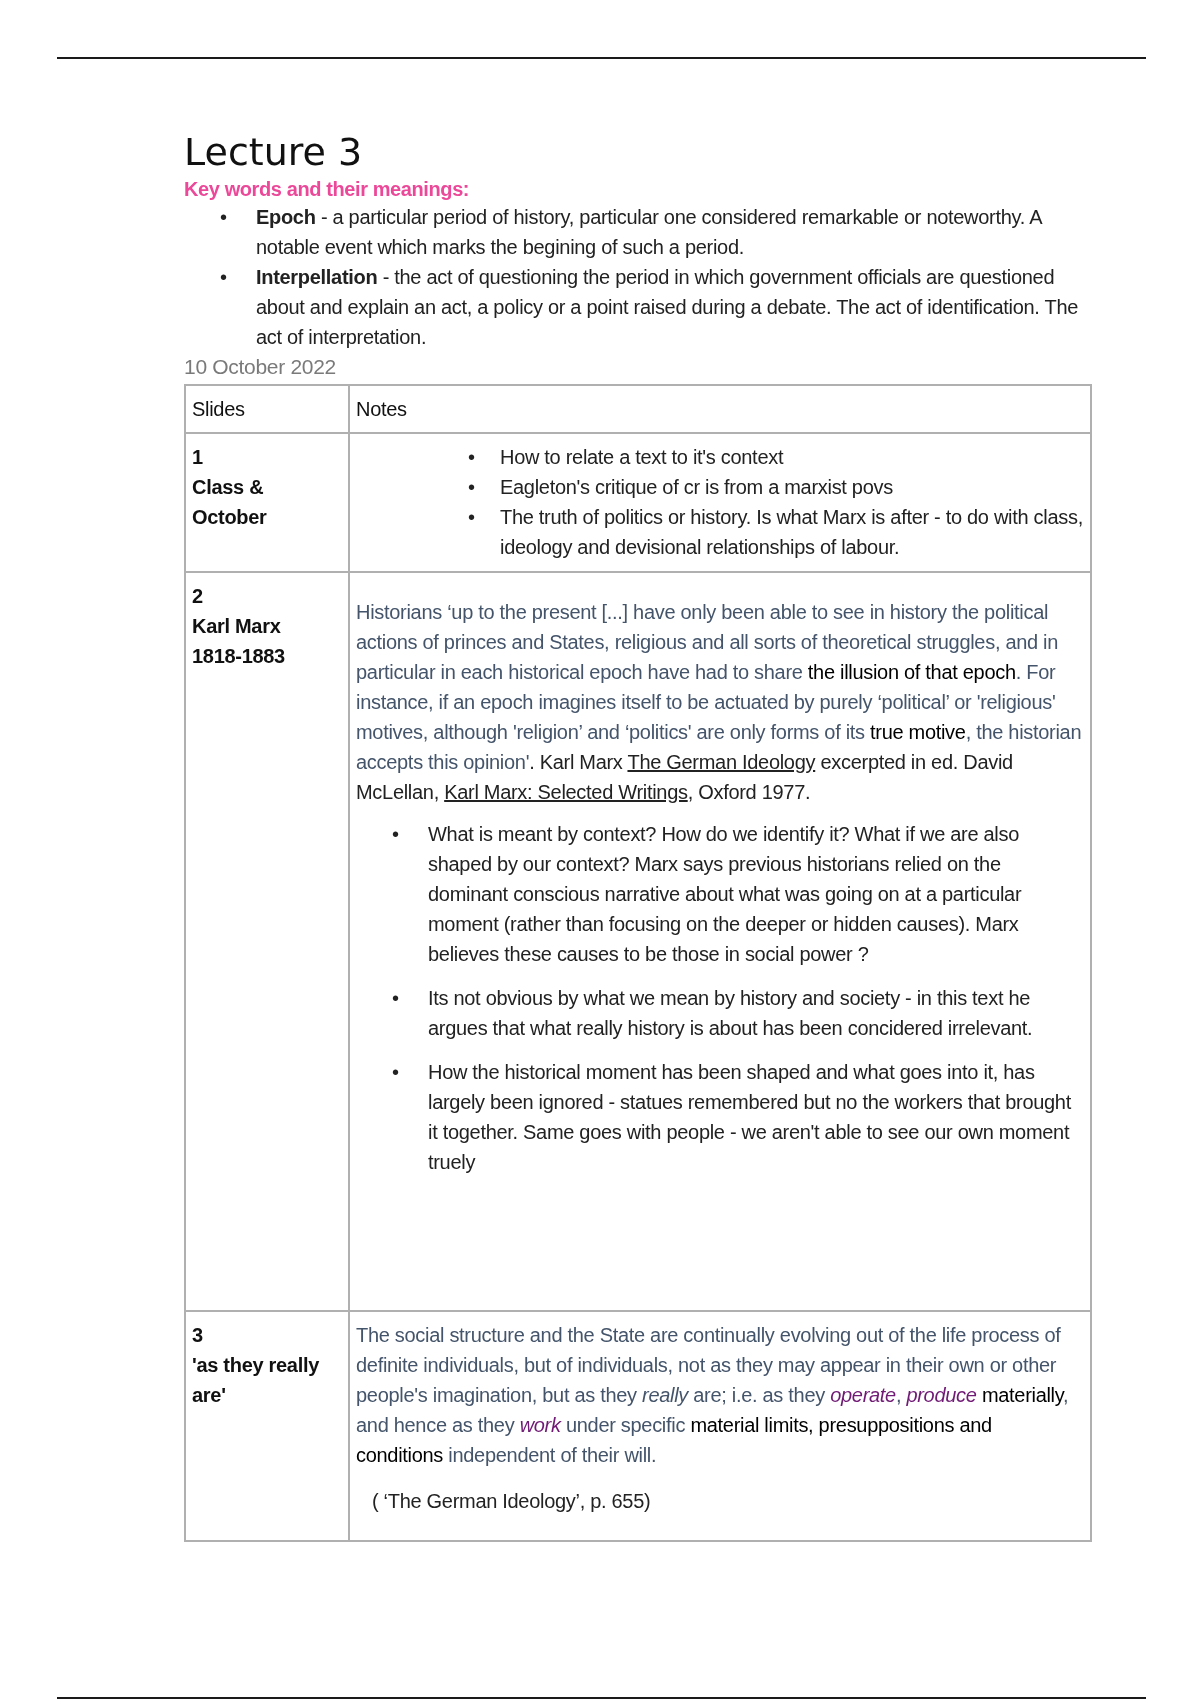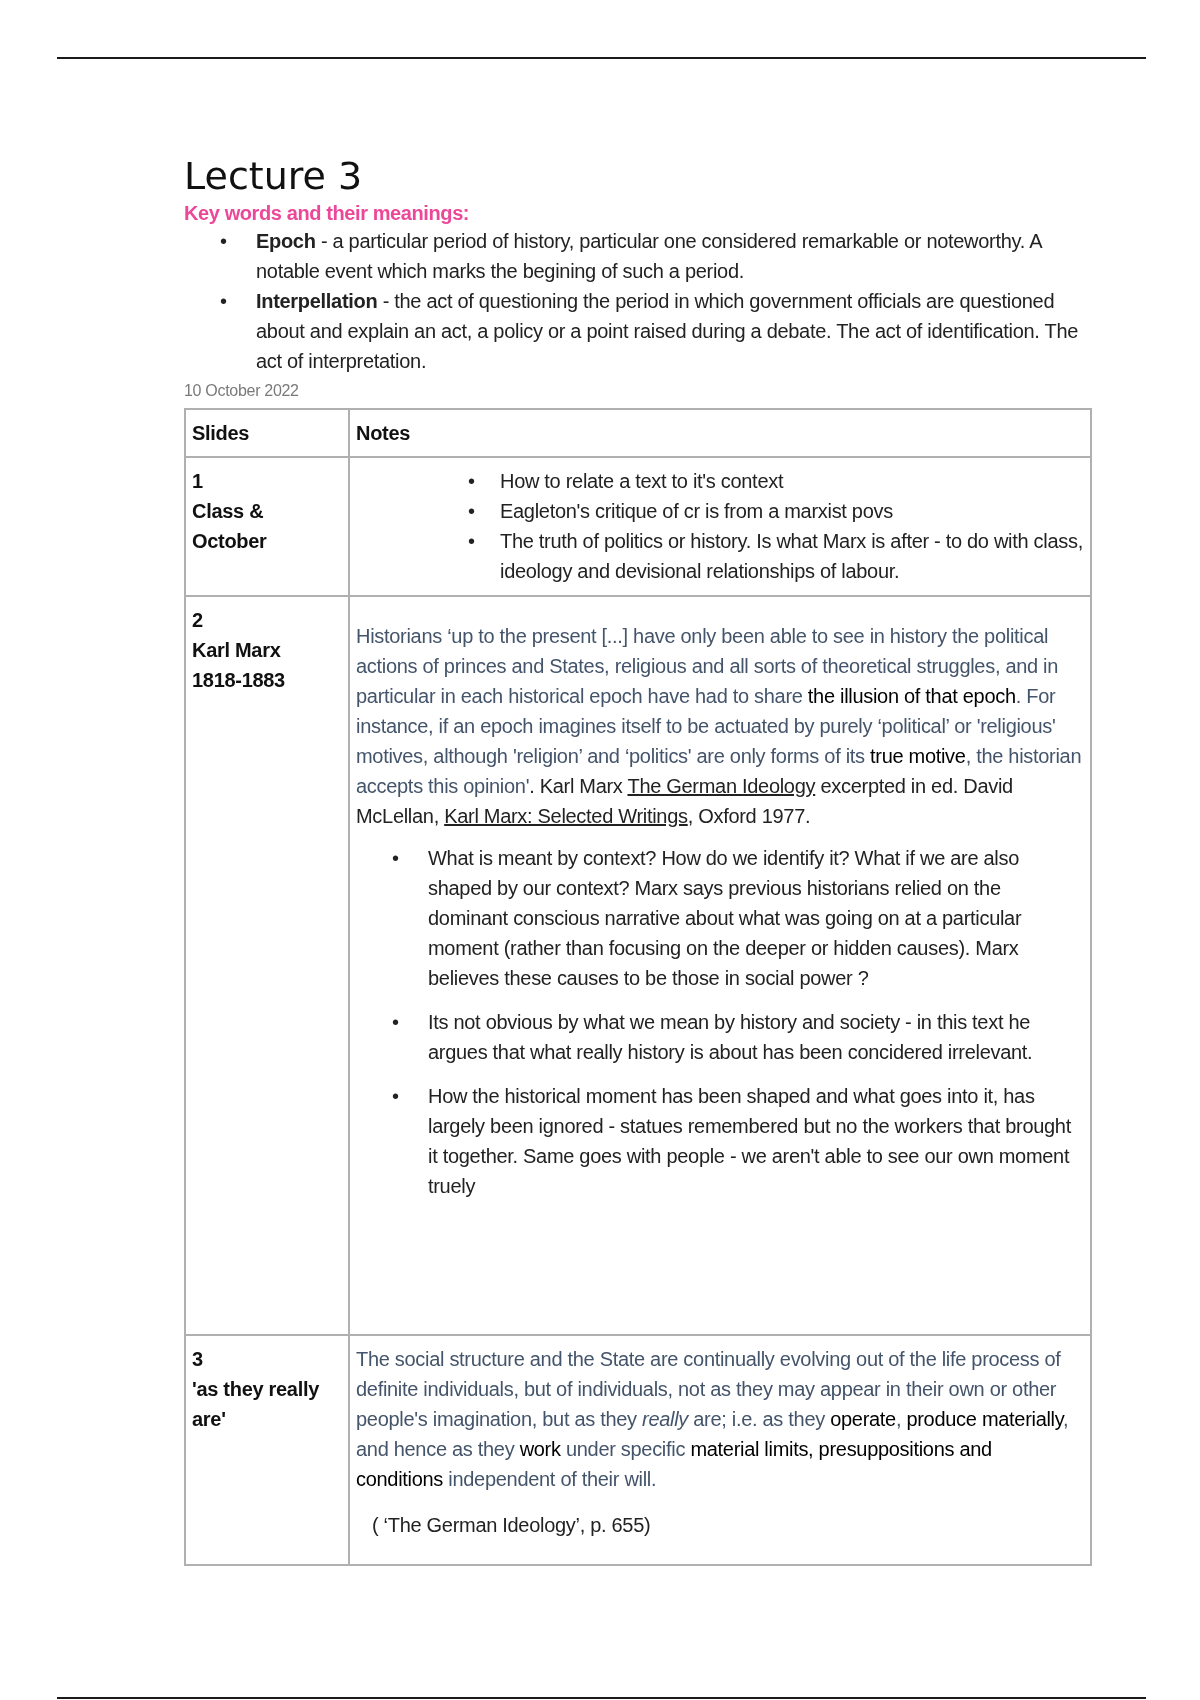--- a/index.html
+++ b/index.html
@@ -1,44 +1,44 @@
 <!DOCTYPE html>
 <html><head>
 <meta charset="utf-8">
 <style>
   html, body { margin:0; padding:0; background:#ffffff; }
   body { width:1200px; height:1700px; position:relative; overflow:hidden;
          font-family:"Liberation Sans", sans-serif; color:#222; }
   .rule { position:absolute; left:57px; width:1089px; height:2px; background:#1a1a1a; }
   .rule.top { top:57px; }
   .rule.bottom { top:1697px; }
-  .content { position:absolute; left:147px; top:152px; width:910px;padding-left:37px; }
+  .content { position:absolute; left:147px; top:128px; width:910px;padding-left:37px; }
   .title { font-family:"DejaVu Sans", sans-serif; font-size:38px; line-height:48px; margin:0; color:#111; font-weight:normal; }
   .kw-heading { font-size:20px; font-weight:bold; line-height:26px; margin:0; letter-spacing:-0.4px; color:#ec4899;}
   ul.kw { list-style:none; margin:0; padding:0; }
   ul.kw li { position:relative; padding-left:72px; font-size:20px; line-height:30px; letter-spacing:-0.3px; color:#222; }
   ul.kw li .bullet { position:absolute; left:36px; top:0; }
-  .meta { font-size:16px; line-height:30px; color:#7a7a7a; letter-spacing:-0.3px; }
+  .meta { font-size:21px; line-height:30px; color:#7a7a7a; letter-spacing:-0.3px; }
   table.notes { border-collapse:collapse; margin-top:2px; width:908px; table-layout:fixed; }
   table.notes td { border:2px solid #b0b0b0; vertical-align:top; font-size:20px; line-height:30px; letter-spacing:-0.3px; padding:8px 6px; }
   table.notes col.c1 { width:164px; }
-  .hdr td { font-weight:bold; color:#111; height:29px; }
+  .hdr td { font-weight:normal; color:#111; height:29px; }
   .slide-cell { font-weight:bold; color:#111; }
   .slide-cell div { line-height:30px; }
   ul.bul { list-style:none; margin:0; padding:0; }
   ul.bul li { position:relative; }
   ul.bul li .bullet { position:absolute; }
   .r1 ul.bul li { padding-left:144px; }
   .r1 ul.bul li .bullet { left:112px; }
   .r2 ul.bul { margin-top:12px; }
   .r2 ul.bul li { padding-left:72px; margin-bottom:14px; }
   .r2 ul.bul li .bullet { left:36px; }
   .quote { color:#44546a; }
   .red { color:#000000; }
-  .green { color:#000000; }
+  .green { color:#701a75;font-style:italic; }
   .plain { color:#222;margin-top:34px; }
   .u { text-decoration:underline; }
   .i { font-style:italic; }
   .r1 td { height:121px; }
   .r2 td { height:721px; }
   .r3 td { height:180px; }
 </style>
 </head>
 <body>
 

